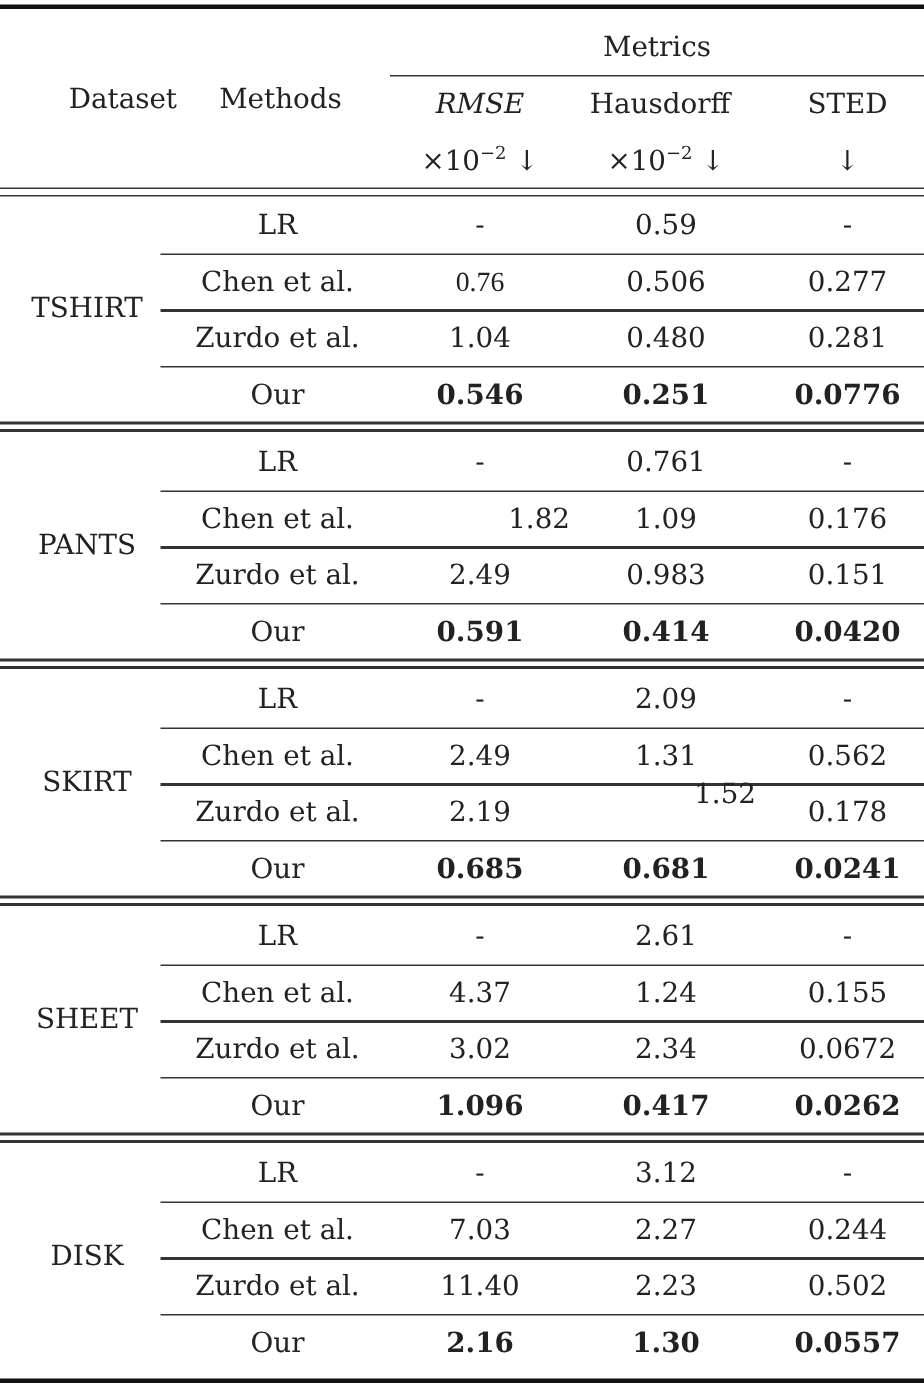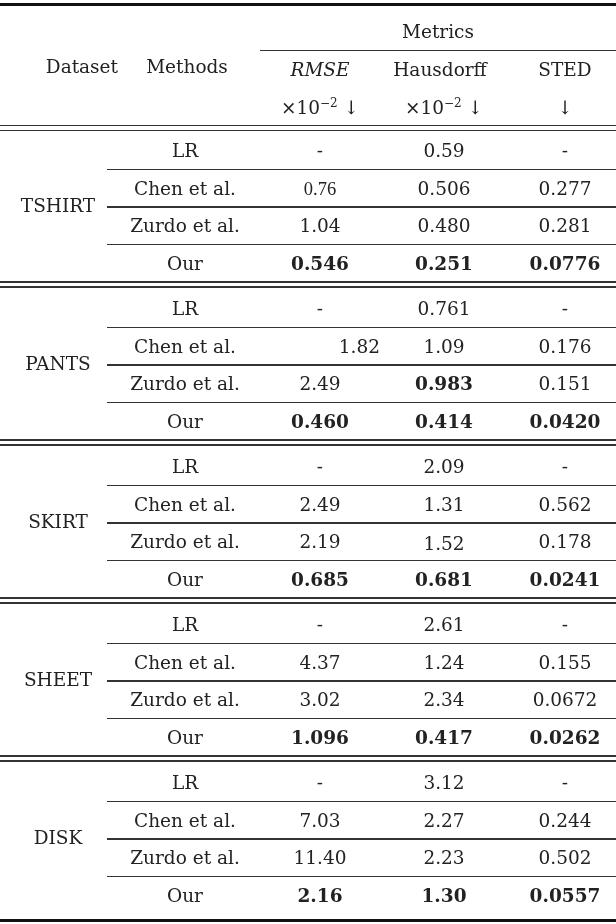--- a/index.html
+++ b/index.html
@@ -78,43 +78,43 @@
       <div class="cell" style="left:384px;width:120px;top:298px;">0.761</div>
       <div class="cell" style="left:506px;width:118px;top:298px;">-</div>
       <div class="rule thin" style="left:107px;width:509px;top:326.7px;"></div>
       <div class="cell" style="left:110px;width:150px;top:335.7px;"><span>Chen </span><span class="italic">et al.</span></div>
       <div class="cell" style="left:260px;width:120px;top:335.7px;text-align:right;">1.82</div>
       <div class="cell" style="left:384px;width:120px;top:335.7px;">1.09</div>
       <div class="cell" style="left:506px;width:118px;top:335.7px;">0.176</div>
       <div class="rule thin" style="left:107px;width:509px;top:364.4px;"></div>
       <div class="cell" style="left:110px;width:150px;top:373.4px;"><span>Zurdo </span><span class="italic">et al.</span></div>
       <div class="cell" style="left:260px;width:120px;top:373.4px;">2.49</div>
-      <div class="cell" style="left:384px;width:120px;top:373.4px;font-weight:bold;">0.983</div>
+      <div class="cell" style="left:384px;width:120px;top:373.4px;">0.983</div>
       <div class="cell" style="left:506px;width:118px;top:373.4px;">0.151</div>
       <div class="rule thin" style="left:107px;width:509px;top:402.1px;"></div>
       <div class="cell" style="left:110px;width:150px;top:411.1px;"><span>Our</span><span class="italic"></span></div>
-      <div class="cell bold" style="left:260px;width:120px;top:411.1px;">0.460</div>
+      <div class="cell bold" style="left:260px;width:120px;top:411.1px;">0.591</div>
       <div class="cell bold" style="left:384px;width:120px;top:411.1px;">0.414</div>
       <div class="cell bold" style="left:506px;width:118px;top:411.1px;">0.0420</div>
       <div class="rule thin" style="left:0;top:439.3px;width:616px;"></div>
       <div class="rule thin" style="left:0;top:444.3px;width:616px;"></div>
       <div class="cell" style="left:0;width:116px;top:511.4px;">SKIRT</div>
       <div class="cell" style="left:110px;width:150px;top:456px;"><span>LR</span><span class="italic"></span></div>
       <div class="cell" style="left:260px;width:120px;top:456px;">-</div>
       <div class="cell" style="left:384px;width:120px;top:456px;">2.09</div>
       <div class="cell" style="left:506px;width:118px;top:456px;">-</div>
       <div class="rule thin" style="left:107px;width:509px;top:484.7px;"></div>
       <div class="cell" style="left:110px;width:150px;top:493.7px;"><span>Chen </span><span class="italic">et al.</span></div>
       <div class="cell" style="left:260px;width:120px;top:493.7px;">2.49</div>
       <div class="cell" style="left:384px;width:120px;top:493.7px;">1.31</div>
       <div class="cell" style="left:506px;width:118px;top:493.7px;">0.562</div>
       <div class="rule thin" style="left:107px;width:509px;top:522.4px;"></div>
       <div class="cell" style="left:110px;width:150px;top:531.4px;"><span>Zurdo </span><span class="italic">et al.</span></div>
       <div class="cell" style="left:260px;width:120px;top:531.4px;">2.19</div>
-      <div class="cell" style="left:384px;width:120px;top:533px;">1.52</div>
+      <div class="cell" style="left:384px;width:120px;top:519px;text-align:right;">1.52</div>
       <div class="cell" style="left:506px;width:118px;top:531.4px;">0.178</div>
       <div class="rule thin" style="left:107px;width:509px;top:560.1px;"></div>
       <div class="cell" style="left:110px;width:150px;top:569.1px;"><span>Our</span><span class="italic"></span></div>
       <div class="cell bold" style="left:260px;width:120px;top:569.1px;">0.685</div>
       <div class="cell bold" style="left:384px;width:120px;top:569.1px;">0.681</div>
       <div class="cell bold" style="left:506px;width:118px;top:569.1px;">0.0241</div>
       <div class="rule thin" style="left:0;top:597.3px;width:616px;"></div>
       <div class="rule thin" style="left:0;top:602.3px;width:616px;"></div>
       <div class="cell" style="left:0;width:116px;top:669.4px;">SHEET</div>
       <div class="cell" style="left:110px;width:150px;top:614px;"><span>LR</span><span class="italic"></span></div>

